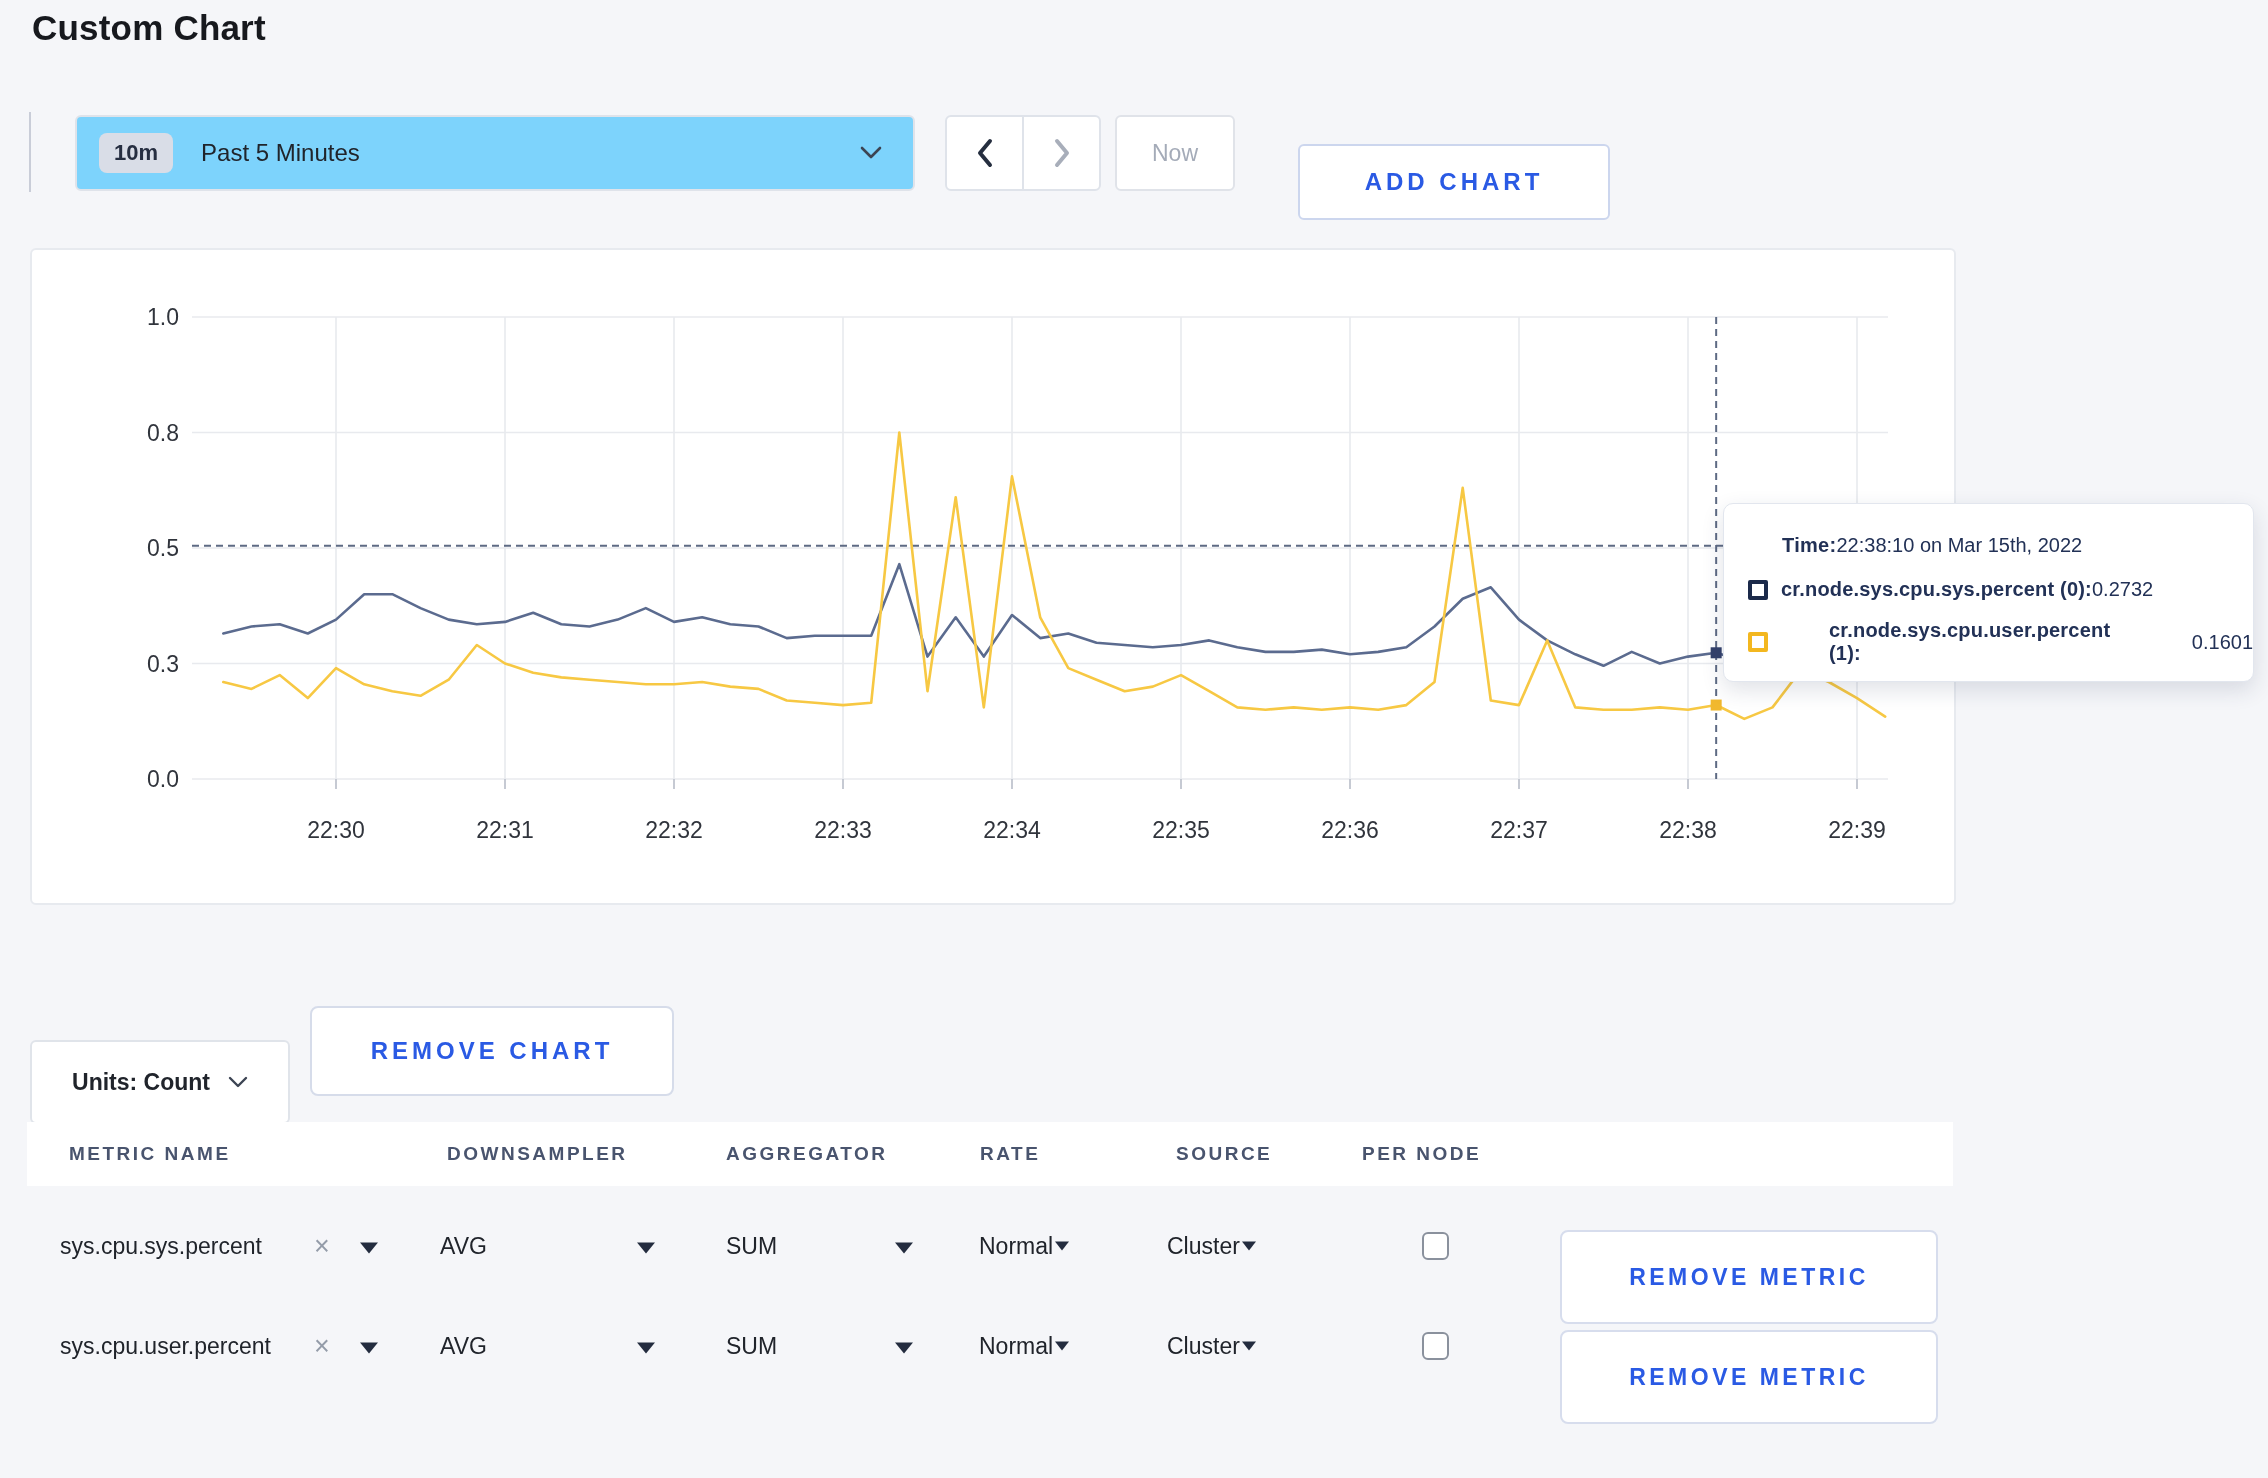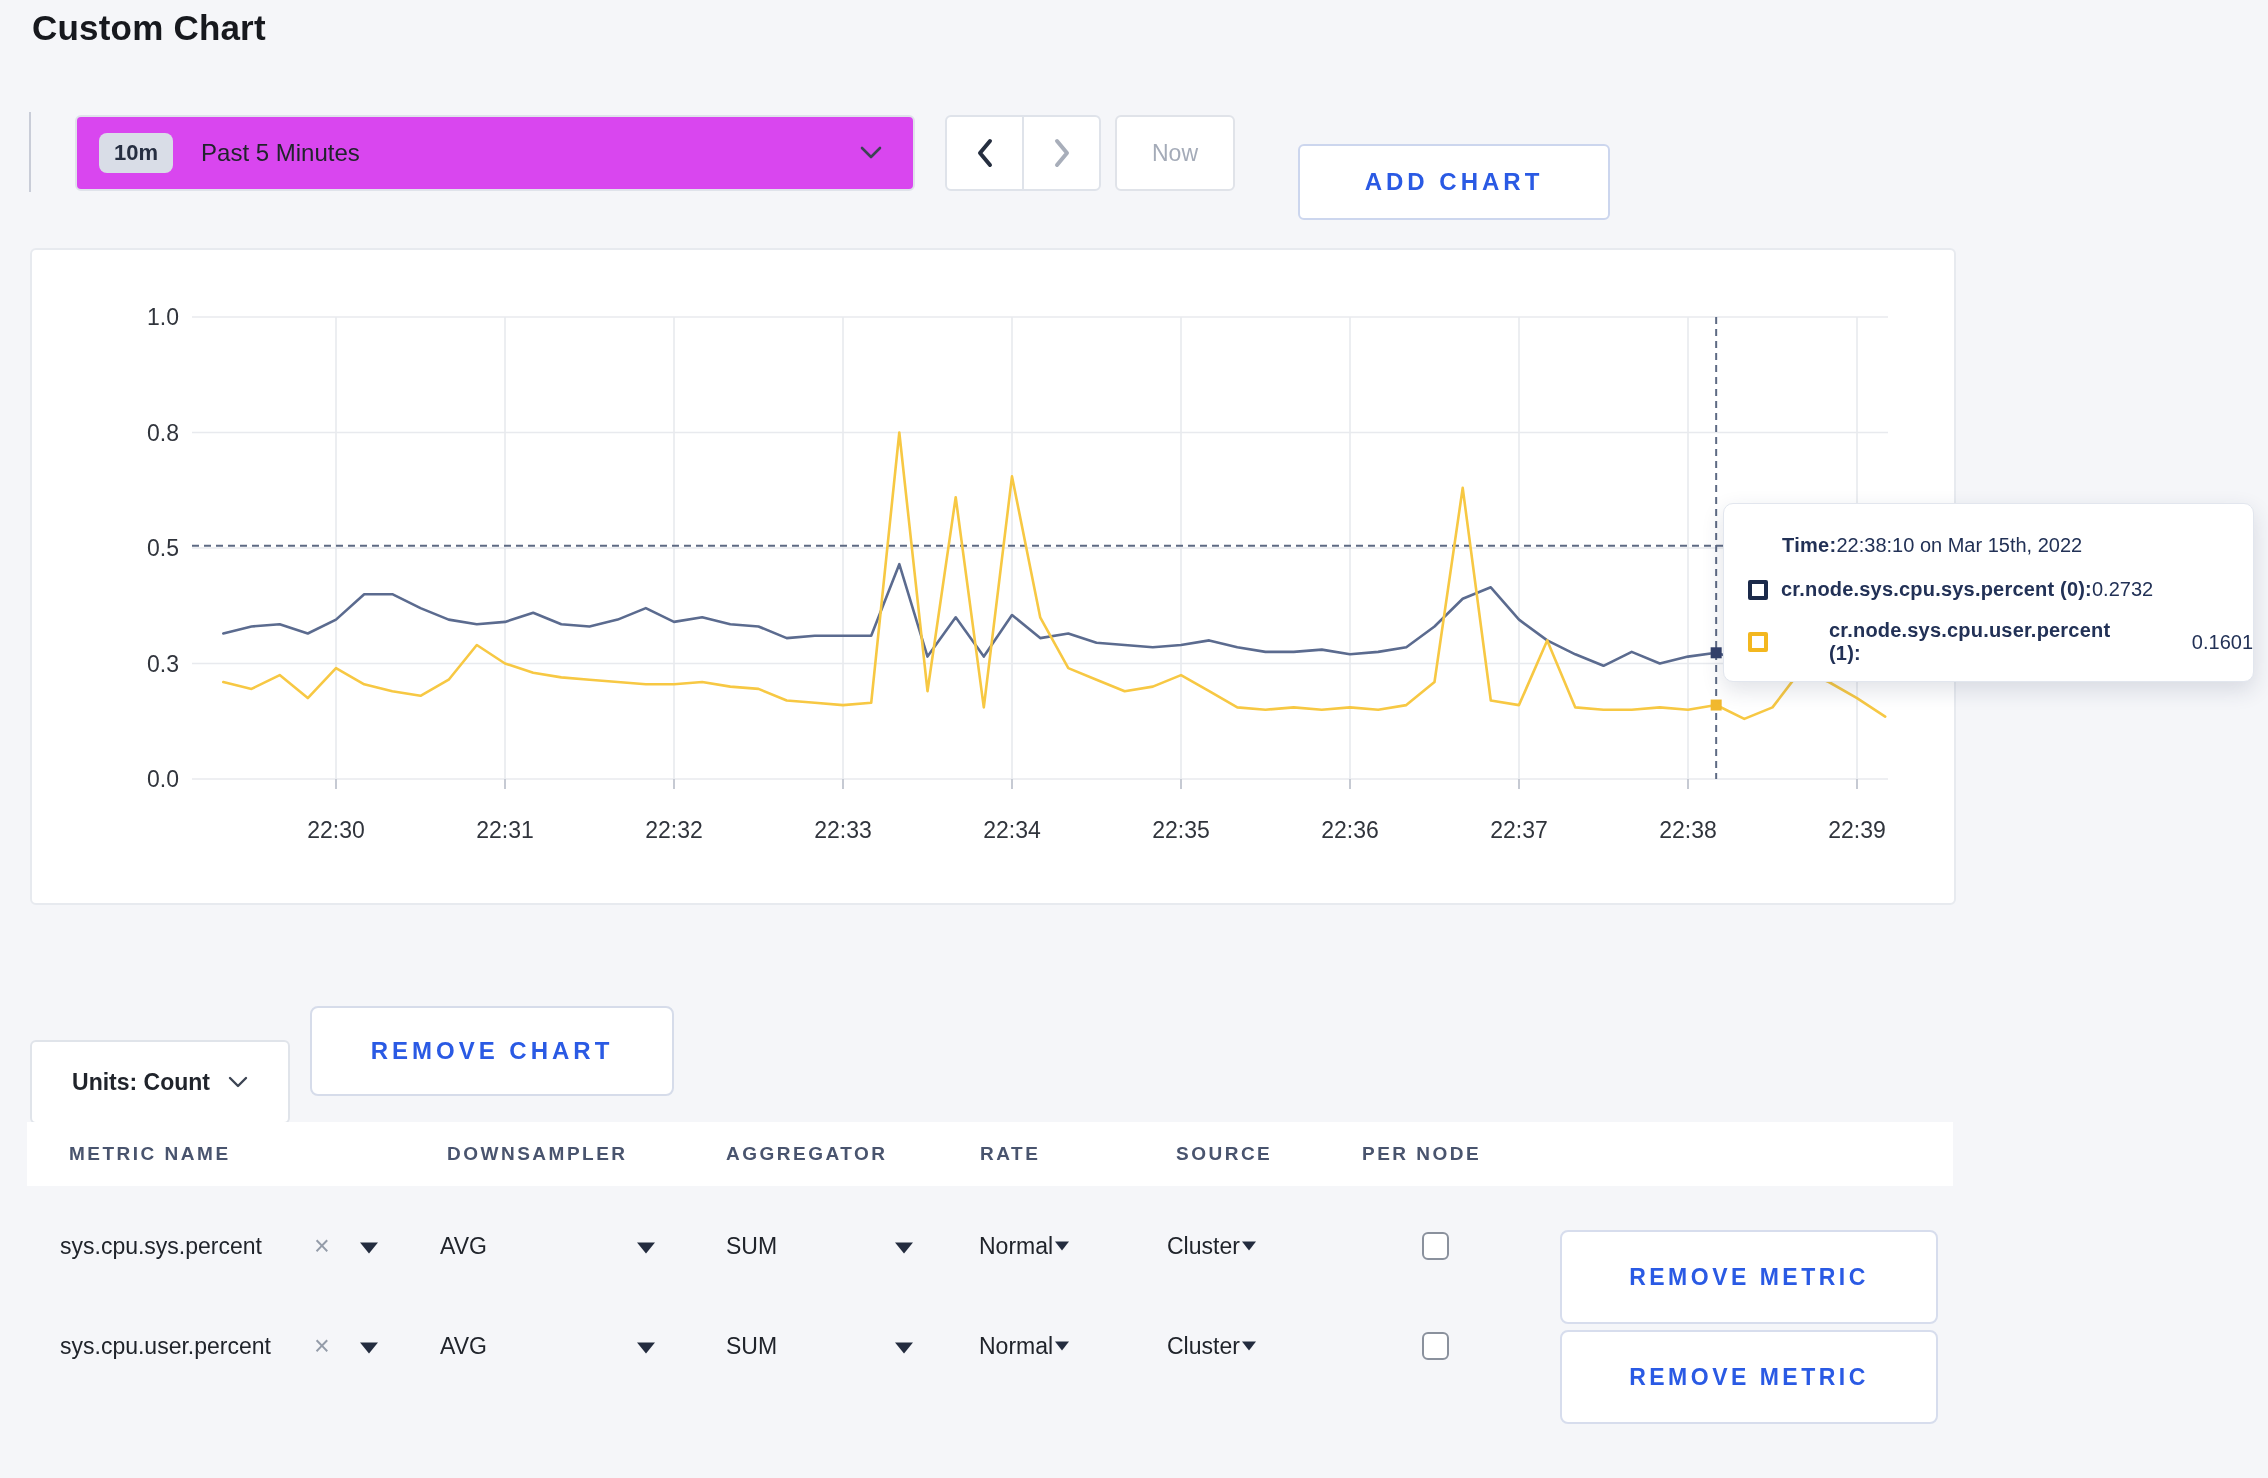--- a/index.html
+++ b/index.html
@@ -4,21 +4,21 @@
 <style>
   * { margin:0; padding:0; box-sizing:border-box; }
   html,body { background:#f5f6f9; }
   body { font-family:"Liberation Sans", sans-serif; }
   .page { position:relative; width:2268px; height:1478px; background:#f5f6f9; overflow:hidden; }
 
   .page-title { position:absolute; left:32px; top:8px; font-size:35px; font-weight:600; color:#17191e; letter-spacing:.2px; }
 
   
   .toolbar-rule { position:absolute; left:29px; top:112px; width:2px; height:80px; background:#c9cdd8; }
-  .time-select { position:absolute; left:75px; top:115px; width:840px; height:76px; background:#d946ef; border:2px solid #dfe3ea; border-radius:6px; display:flex; align-items:center; cursor:pointer; }
+  .time-select { position:absolute; left:75px; top:115px; width:840px; height:76px; background:#7dd3fc; border:2px solid #dfe3ea; border-radius:6px; display:flex; align-items:center; cursor:pointer; }
   .time-badge { margin-left:22px; background:#d9dde7; border-radius:8px; padding:7px 15px; font-size:22px; font-weight:700; color:#262e41; }
   .time-label { margin-left:28px; font-size:24px; color:#20242b; }
   .time-chevron { margin-left:auto; margin-right:30px; }
 
   .nav-group { position:absolute; left:945px; top:115px; width:156px; height:76px; background:#fff; border:2px solid #dfe3ea; border-radius:6px; display:flex; }
   .nav-cell { flex:1; display:flex; align-items:center; justify-content:center; cursor:pointer; }
   .nav-cell + .nav-cell { border-left:2px solid #dfe3ea; }
 
   .btn { position:absolute; background:#fff; display:flex; align-items:center; justify-content:center; cursor:pointer; border-radius:6px; }
   .now-btn { left:1115px; top:115px; width:120px; height:76px; border:2px solid #e0e3e9; color:#a4abb8; font-size:23px; }

